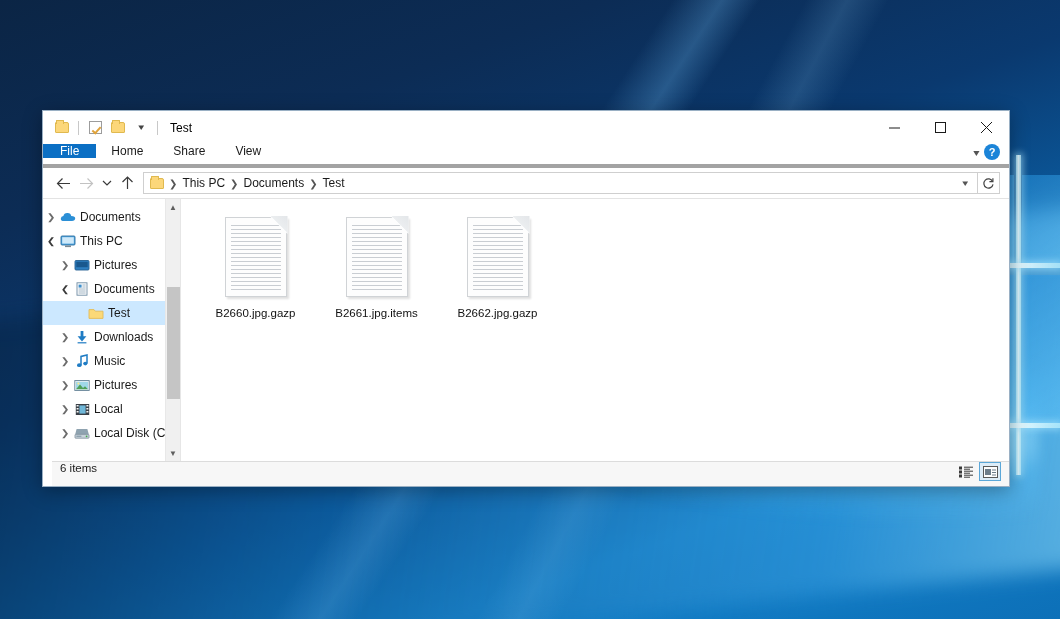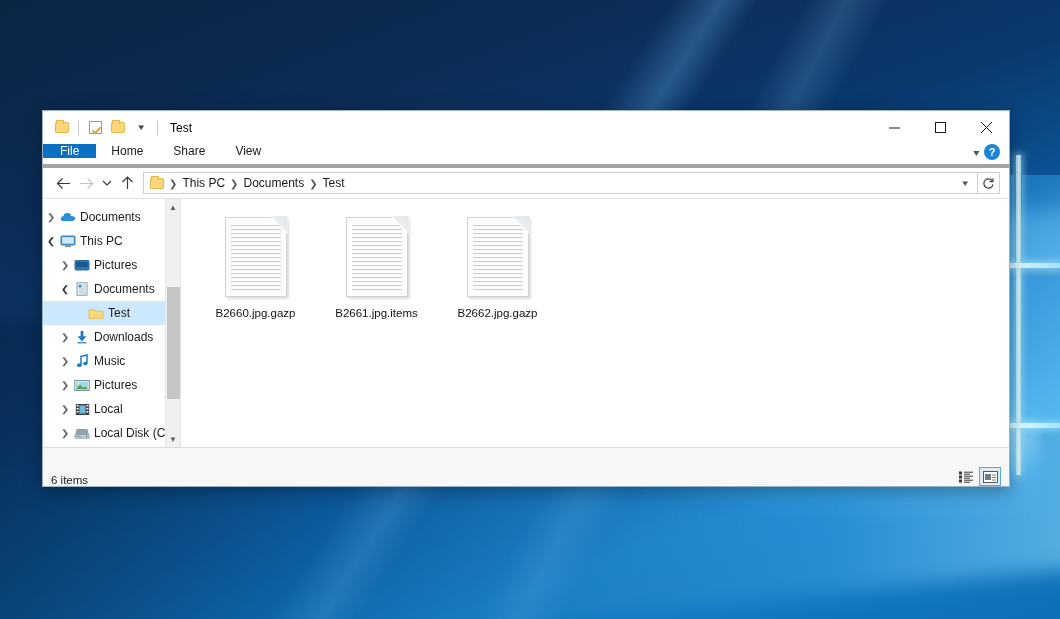--- a/index.html
+++ b/index.html
@@ -208,22 +208,22 @@
   .fold-tri {
     position: absolute; right: -1px; top: -1px; width: 17px; height: 17px;
     background: linear-gradient(225deg, #e3e6e9 0%, #f3f5f6 100%);
     clip-path: polygon(100% 100%, 0 0, 100% 0);
     border-left: 0;
   }
   .fname { margin-top: 10px; font-size: 11.5px; color: #111; white-space: nowrap; }
 
   
   #statusbar {
-    height: 39px; background: #f7f7f7; border-top: 1px solid #dcdcdc;
-    display: flex; align-items: flex-end; padding: 0 8px; flex: none;
+    height: 25px; background: #f7f7f7; border-top: 1px solid #dcdcdc;
+    display: flex; align-items: flex-start; padding: 0 8px; flex: none; margin-left: 9px;
   }
   #status-text { font-size: 11.5px; color: #1a1a1a; }
   #viewbtns { margin-left: auto; display: flex; gap: 2px; }
   .viewbtn {
     width: 22px; height: 19px; display: flex; align-items: center; justify-content: center;
     border: 1px solid transparent;
   }
   .viewbtn.active { border-color: #5ba7d8; background: #dcecf8; }
 </style>
 </head>

